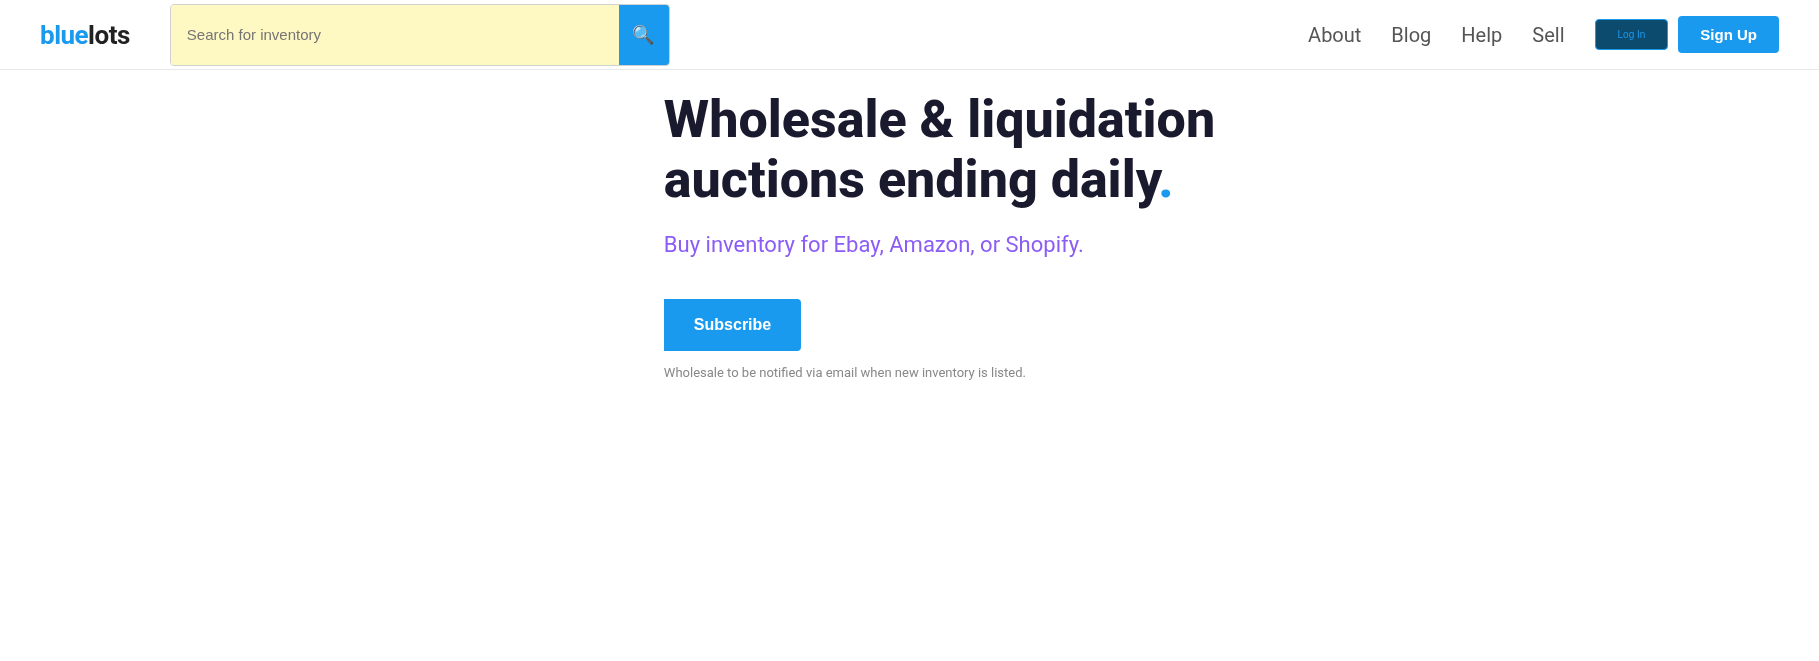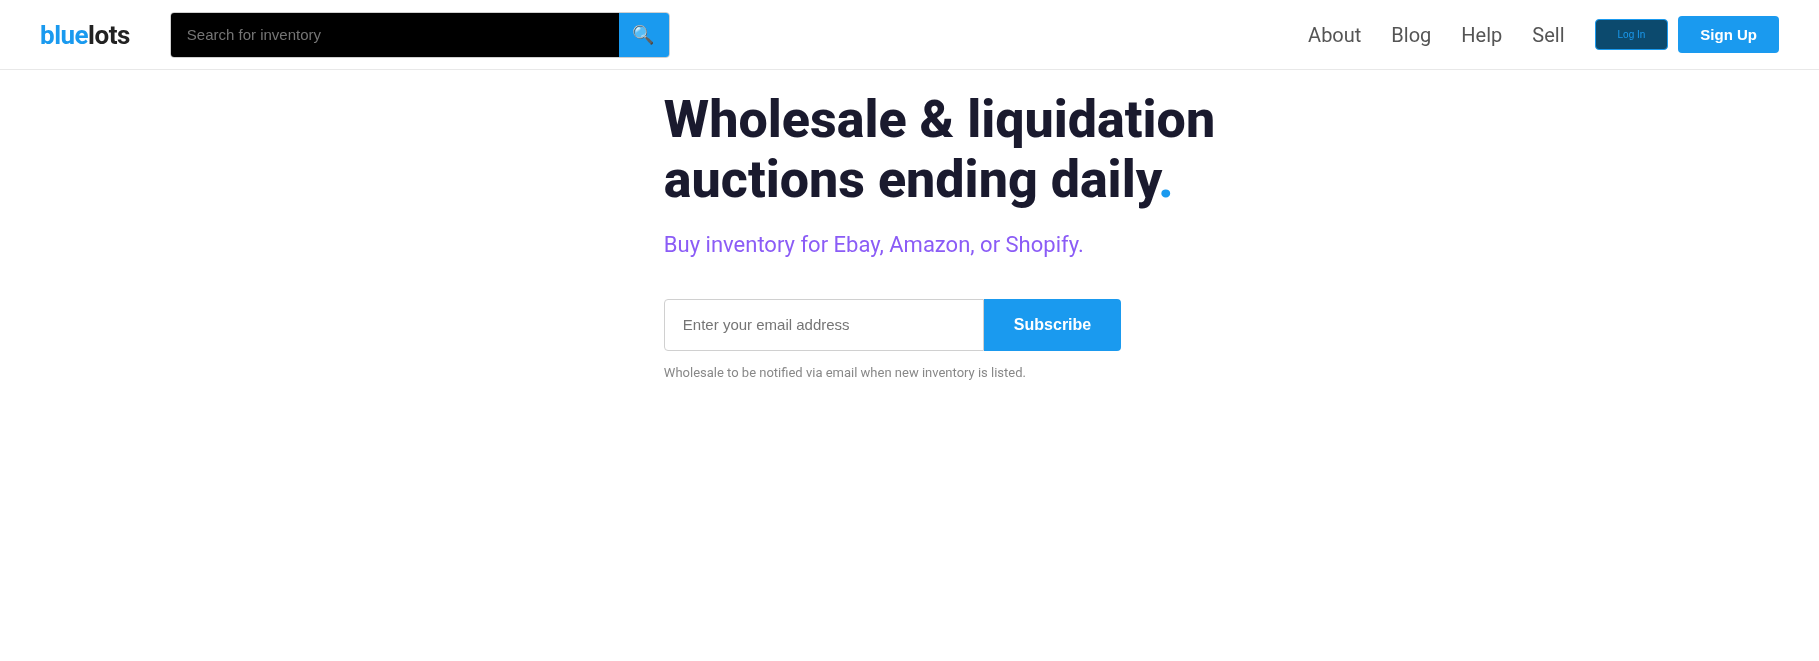--- a/index.html
+++ b/index.html
@@ -42,22 +42,22 @@
       overflow: hidden;
       margin-right: auto;
     }
     .search-input {
       flex: 1;
       border: none;
       outline: none;
       padding: 0 16px;
       font-size: 15px;
       color: #888;
-      background: #000000;
-      height: 44px;
+      background: #fef9c3;
+      height: 60px;
     }
     .search-btn {
       background: #1a9aef;
       border: none;
       width: 50px;
       cursor: pointer;
       display: flex;
       align-items: center;
       justify-content: center;
       color: #fff;
@@ -217,21 +217,20 @@
 
 <section class="hero">
   <div class="hero-content">
     <h1 class="hero-title">
       <span>Wholesale &amp; liquidation</span><br>
       <span>auctions ending daily</span><span class="dot">.</span>
     </h1>
     <p class="hero-subtitle">Buy inventory for Ebay, Amazon, or Shopify.</p>
 
     <div class="email-form">
-      <input class="email-input" type="email" placeholder="Enter your email address" style="">
       <button class="subscribe-btn">Subscribe</button>
     </div>
 
     <p class="email-note">Wholesale to be notified via email when new inventory is listed.</p>
   </div>
 
   <div class="hero-image">
     <div class="illustration">
       
       <svg class="iso-svg" viewBox="0 0 560 500" xmlns="http://www.w3.org/2000/svg">

